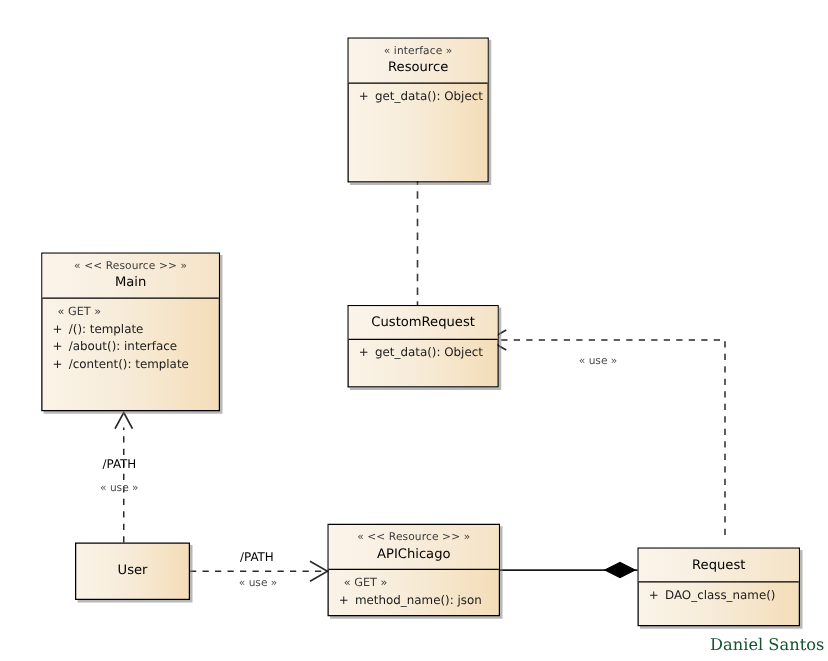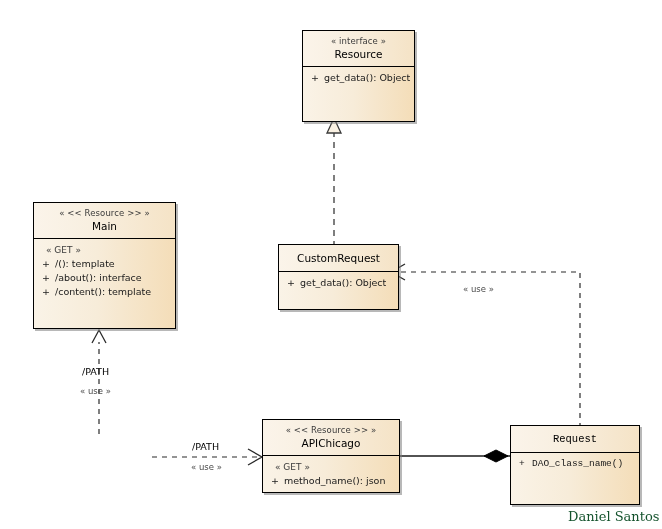--- a/index.html
+++ b/index.html
@@ -135,21 +135,21 @@
       <polyline points="580,428 580,272 394,272" fill="none" stroke="#2a2a2a" stroke-width="1.2" stroke-dasharray="5,5"></polyline>
       <path d="M 405,264 L 391,272 L 405,280" fill="none" stroke="#2a2a2a" stroke-width="1.3"></path>
     </g>
 
     <g>
       <line x1="400" y1="456" x2="510" y2="456" stroke="#1a1a1a" stroke-width="1.4"></line>
       <polygon points="508,456 496,450 484,456 496,462" fill="#000000" stroke="#000000" stroke-width="1"></polygon>
     </g>
   </svg>
 
-  <div class="uml-box" style="left:278px; top:30px; width:113px; height:92px;margin-left:24px;">
+  <div class="uml-box" style="left:278px; top:30px; width:113px; height:116px;">
     <div class="uml-head">
       <span class="stereo">« interface »</span>
       <span class="cname">Resource</span>
     </div>
     <div class="uml-body">
       <div class="member">
         <span class="vis">+</span>
         <span class="msig">get_data(): Object</span>
       </div>
     </div>
@@ -182,36 +182,41 @@
       <span class="cname">CustomRequest</span>
     </div>
     <div class="uml-body">
       <div class="member">
         <span class="vis">+</span>
         <span class="msig">get_data(): Object</span>
       </div>
     </div>
   </div>
 
+  <div class="uml-box" style="left:60px; top:434px; width:92px; height:46px;">
+    <div class="uml-head no-rule" style="padding-top:14px; background:transparent;">
+      <span class="cname">User</span>
+    </div>
+  </div>
 
   <div class="uml-box" style="left:262px; top:419px; width:138px; height:74px;">
     <div class="uml-head">
       <span class="stereo">« &lt;&lt; Resource &gt;&gt; »</span>
       <span class="cname">APIChicago</span>
     </div>
     <div class="uml-body">
       <div class="grp-stereo">« GET »</div>
       <div class="member">
         <span class="vis">+</span>
         <span class="msig">method_name(): json</span>
       </div>
     </div>
   </div>
 
-  <div class="uml-box" style="left:510px; top:425px; width:130px; height:80px;font-family:Liberation Mono, monospace;">
+  <div class="uml-box" style="left:510px; top:438px; width:130px; height:63px;">
     <div class="uml-head" style="padding-top:6px; padding-bottom:6px;">
       <span class="cname">Request</span>
     </div>
     <div class="uml-body">
       <div class="member">
         <span class="vis">+</span>
         <span class="msig">DAO_class_name()</span>
       </div>
     </div>
   </div>

